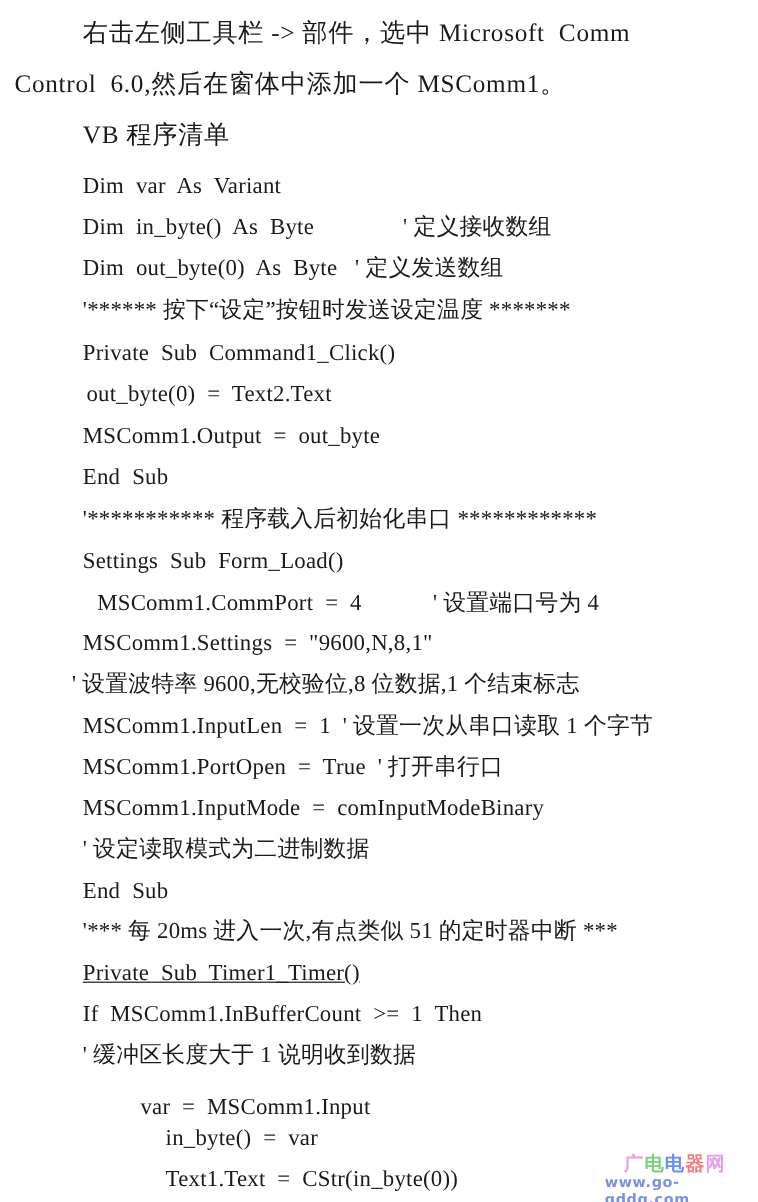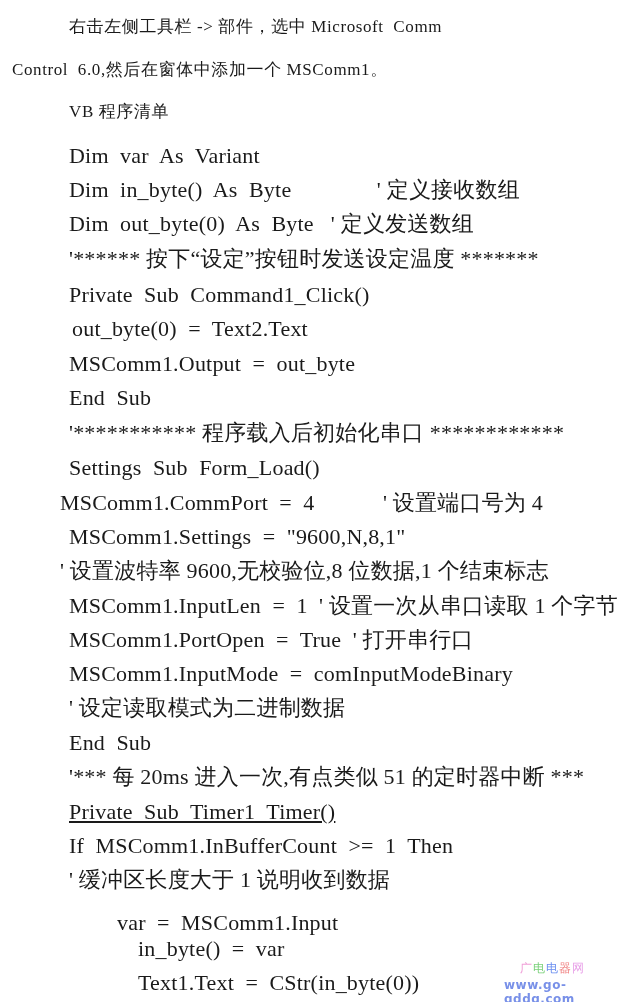--- a/index.html
+++ b/index.html
@@ -4,28 +4,28 @@
 <style>
   html, body { margin: 0; padding: 0; background: #ffffff; }
   body {
     width: 632px; height: 1002px; position: relative; overflow: hidden;
     font-family: "Liberation Serif", "DejaVu Serif", serif;
     color: #1a1a1a;
   }
   .line {
     position: absolute;
     white-space: pre;
-    font-size: 22px;
+    font-size: 19px;
     line-height: 22px;
     letter-spacing: 0.2px;
   }
-  .para { font-size: 17px; letter-spacing: 0.6px; }
+  .para { font-size: 21px; letter-spacing: 0.6px; }
   .wm-cn {
     position: absolute; left: 520px; top: 960px;
-    font-family: "DejaVu Sans", sans-serif; font-size: 12px; font-weight: normal;
+    font-family: "DejaVu Sans", sans-serif; font-size: 16px; font-weight: bold;
     letter-spacing: 1px;
   }
   .wm-cn span { display: inline-block; }
   .wm-url {
     position: absolute; left: 504px; top: 978px;
     font-family: "DejaVu Sans", sans-serif; font-size: 12px; font-weight: bold;
     letter-spacing: 0.5px;
   }
 </style>
 </head>
@@ -40,21 +40,21 @@
       <div class="line" style="left: 69px; top: 145px;">Dim  var  As  Variant</div>
       <div class="line" style="left: 69px; top: 179px;">Dim  in_byte()  As  Byte               ' 定义接收数组</div>
       <div class="line" style="left: 69px; top: 213px;">Dim  out_byte(0)  As  Byte   ' 定义发送数组</div>
       <div class="line" style="left: 69px; top: 248px;">'****** 按下“设定”按钮时发送设定温度 *******</div>
       <div class="line" style="left: 69px; top: 284px;">Private  Sub  Command1_Click()</div>
       <div class="line" style="left: 72px; top: 318px;">out_byte(0)  =  Text2.Text</div>
       <div class="line" style="left: 69px; top: 353px;">MSComm1.Output  =  out_byte</div>
       <div class="line" style="left: 69px; top: 387px;">End  Sub</div>
       <div class="line" style="left: 69px; top: 422px;">'*********** 程序载入后初始化串口 ************</div>
       <div class="line" style="left: 69px; top: 457px;">Settings  Sub  Form_Load()</div>
-      <div class="line" style="left: 60px; top: 492px; font-family: Liberation Serif, serif;">MSComm1.CommPort  =  4            ' 设置端口号为 4</div>
+      <div class="line" style="left: 81px; top: 492px; font-family: Liberation Serif, serif;">MSComm1.CommPort  =  4            ' 设置端口号为 4</div>
       <div class="line" style="left: 69px; top: 526px;">MSComm1.Settings  =  "9600,N,8,1"</div>
       <div class="line" style="left: 60px; top: 560px;">' 设置波特率 9600,无校验位,8 位数据,1 个结束标志</div>
       <div class="line" style="left: 69px; top: 595px;">MSComm1.InputLen  =  1  ' 设置一次从串口读取 1 个字节</div>
       <div class="line" style="left: 69px; top: 629px;">MSComm1.PortOpen  =  True  ' 打开串行口</div>
       <div class="line" style="left: 69px; top: 663px;">MSComm1.InputMode  =  comInputModeBinary</div>
       <div class="line" style="left: 69px; top: 697px;">' 设定读取模式为二进制数据</div>
       <div class="line" style="left: 69px; top: 732px;">End  Sub</div>
       <div class="line" style="left: 69px; top: 766px;">'*** 每 20ms 进入一次,有点类似 51 的定时器中断 ***</div>
       <div class="line" style="left: 69px; top: 801px; text-decoration: underline;">Private  Sub  Timer1_Timer()</div>
       <div class="line" style="left: 69px; top: 835px; text-align: center;">If  MSComm1.InBufferCount  &gt;=  1  Then</div>

